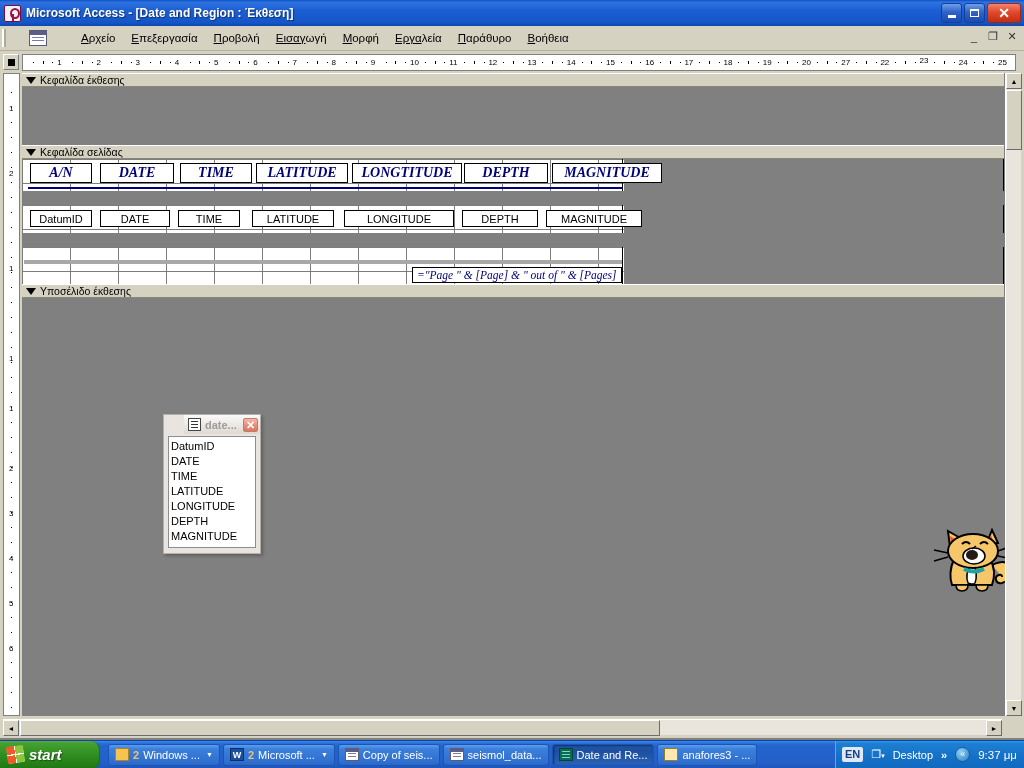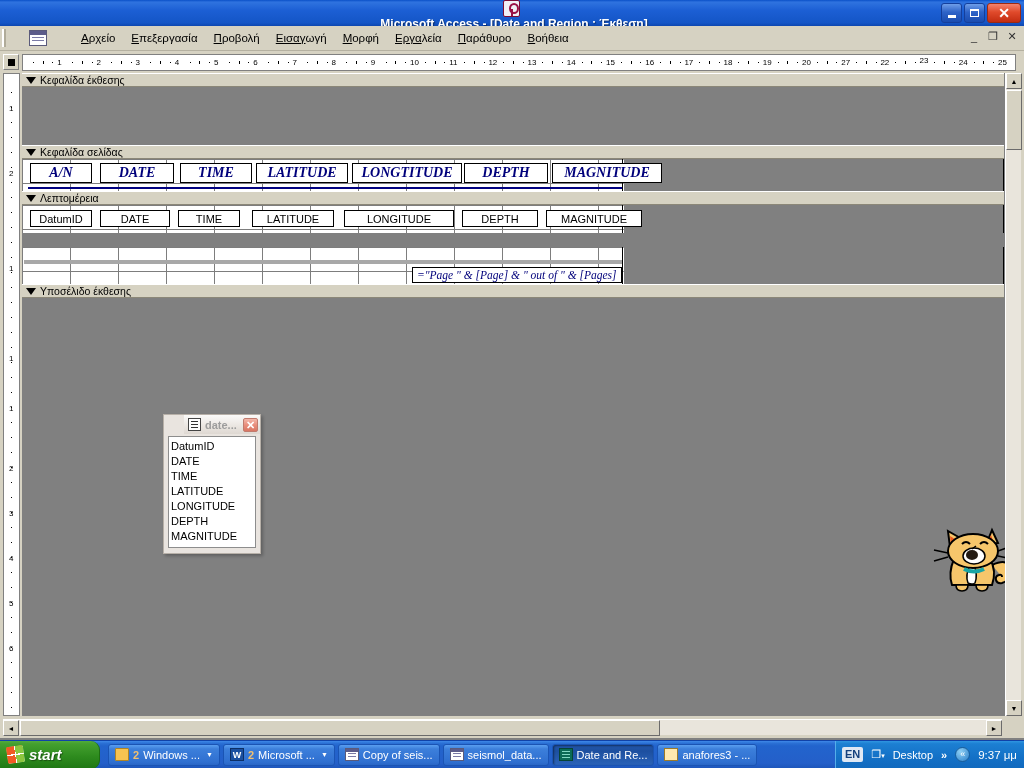--- a/index.html
+++ b/index.html
@@ -9,21 +9,21 @@
     font-family: "Liberation Sans", sans-serif;
     font-size: 11px;
     background: #808080;
   }
   #app { position: relative; width: 1024px; height: 768px; }
 
   
   .titlebar {
     position: absolute; left: 0; top: 0; width: 1024px; height: 26px;
     background: linear-gradient(180deg,#0a50c8 0%, #2f73df 8%, #1c5fd4 40%, #1455c6 88%, #0d47b0 100%);
-    display: flex; align-items: center; padding-left: 4px; flex-direction: column;
+    display: flex; align-items: center; padding-left: 4px;
   }
   .app-icon {
     width: 17px; height: 17px; margin-right: 5px; flex: 0 0 auto;
     background: #f1f0f5; border: 1px solid #7a0c36; border-radius: 2px;
     position: relative;
   }
   .app-icon::after {
     content: ""; position: absolute; left: 5px; top: 2px; width: 6px; height: 7px;
     border: 2px solid #9b1246; border-radius: 50%;
   }
@@ -556,24 +556,20 @@
             <div class="ctl hdr-ctl" style="left: 78px; top: 4px; width: 74px; height: 20px;">DATE</div>
             <div class="ctl hdr-ctl" style="left: 158px; top: 4px; width: 72px; height: 20px;">TIME</div>
             <div class="ctl hdr-ctl" style="left: 234px; top: 4px; width: 92px; height: 20px;">LATITUDE</div>
             <div class="ctl hdr-ctl" style="left: 330px; top: 4px; width: 110px; height: 20px;">LONGTITUDE</div>
             <div class="ctl hdr-ctl" style="left: 442px; top: 4px; width: 84px; height: 20px;">DEPTH</div>
             <div class="ctl hdr-ctl" style="left: 530px; top: 4px; width: 110px; height: 20px;">MAGNITUDE</div>
           </div>
         <div class="hdr-rule" style="left:6px; top:28px; width:594px;"></div>
       </div>
 
-      <div class="section-bar" style="top:118px;">
-        <span class="sec-arrow"></span>
-        <span>Λεπτομέρεια</span>
-      </div>
       <div class="band" style="top:132px; height:28px;">
         <div class="band-white"></div>
           <div class="band-gray"></div>
         <div id="detail-controls">
             <div class="ctl det-ctl" style="left: 8px; top: 5px; width: 62px; height: 17px;">DatumID</div>
             <div class="ctl det-ctl" style="left: 78px; top: 5px; width: 70px; height: 17px;">DATE</div>
             <div class="ctl det-ctl" style="left: 156px; top: 5px; width: 62px; height: 17px;">TIME</div>
             <div class="ctl det-ctl" style="left: 230px; top: 5px; width: 82px; height: 17px;">LATITUDE</div>
             <div class="ctl det-ctl" style="left: 322px; top: 5px; width: 110px; height: 17px;">LONGITUDE</div>
             <div class="ctl det-ctl" style="left: 440px; top: 5px; width: 76px; height: 17px;">DEPTH</div>

